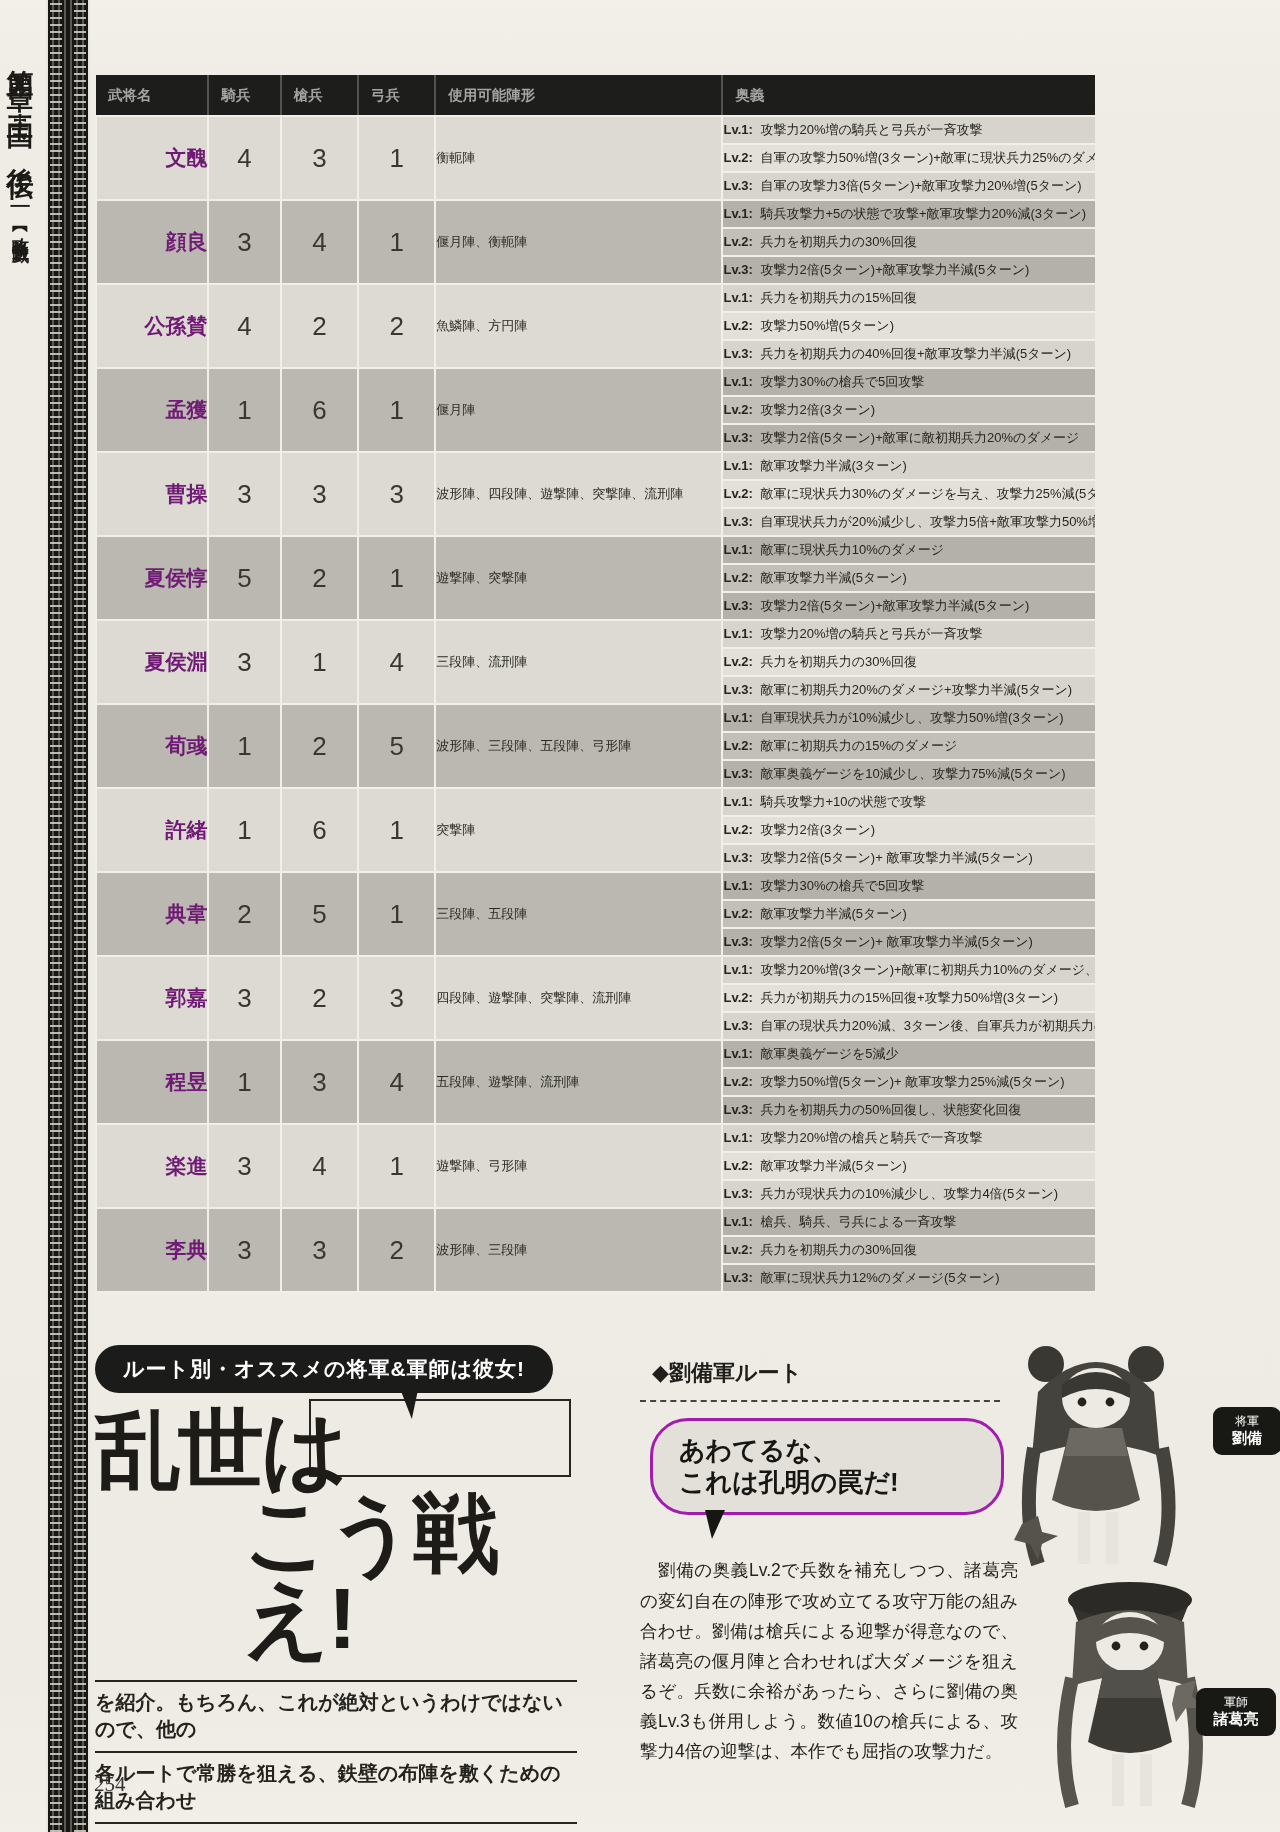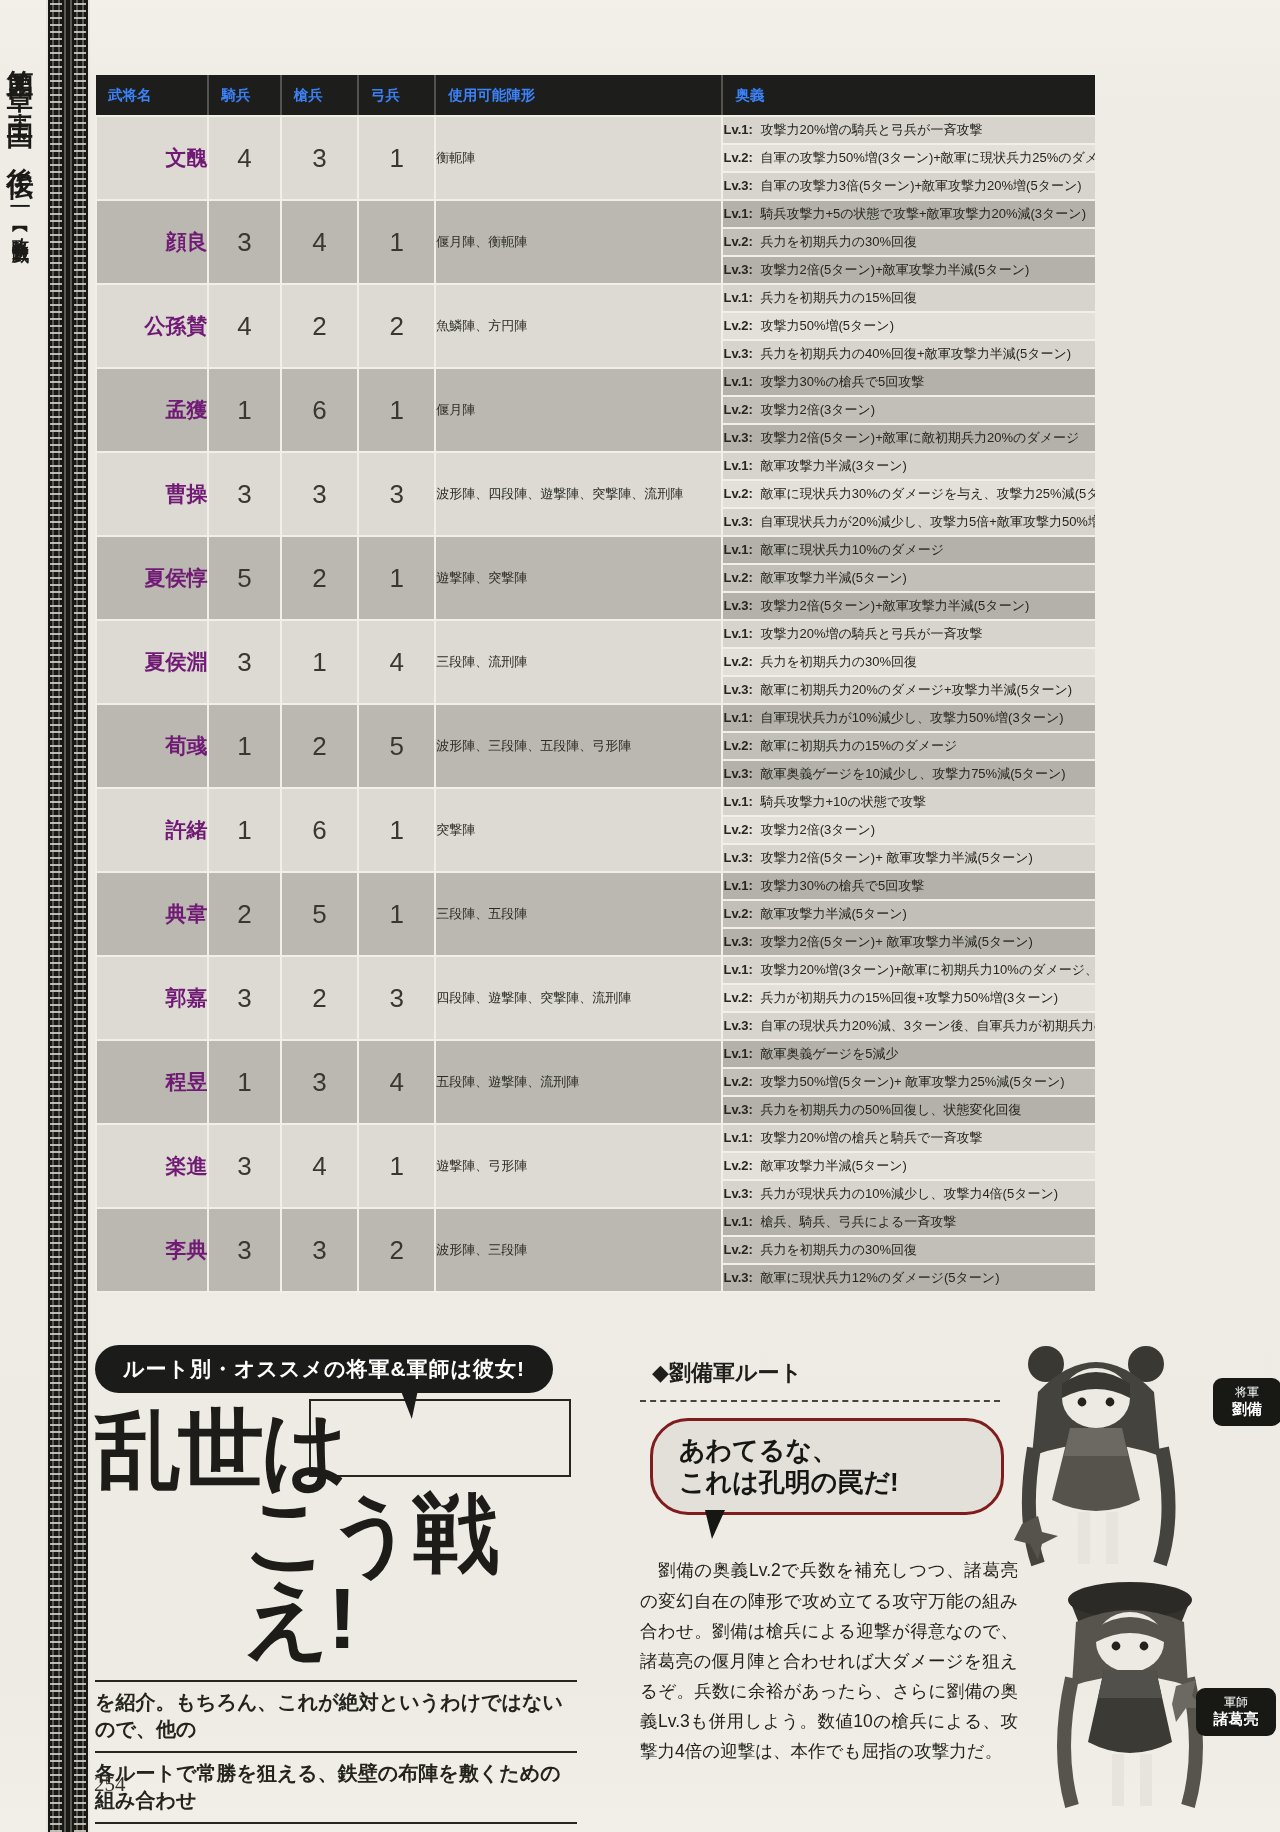--- a/index.html
+++ b/index.html
@@ -34,21 +34,21 @@
   
   table.gen{
     position:absolute;left:95px;top:75px;width:1000px;
     border-collapse:collapse;table-layout:fixed;
   }
   table.gen th,table.gen td{
     border-bottom:2px solid #f2efe8;border-left:2px solid #f2efe8;
     padding:0;vertical-align:middle;
   }
   table.gen thead th{
-    background:#1d1d1b;color:#3b82f6;font-size:14.5px;font-weight:bold;
+    background:#1d1d1b;color:#a3a3a3;font-size:14.5px;font-weight:bold;
     height:40px;text-align:left;padding-left:12px;border-left:2px solid #55534e;
   }
   table.gen thead th:first-child{border-left:none;}
   .c0{width:112px;} .c1{width:72px;} .c2{width:77px;} .c3{width:77px;}
   .c4{width:286px;font-family:Liberation Serif, serif;} .c5{width:371px;}
   th.name{
     font-family:"Liberation Serif","DejaVu Serif",serif;
     font-size:21px;font-weight:bold;text-align:right;padding-left:14px;color:#701a75;
   }
   td.num{font-size:26px;font-weight:normal;text-align:center;color:#383732;}
@@ -94,21 +94,21 @@
   }
   
   .route{position:absolute;left:640px;top:1346px;width:378px;}
   .route h2{
     margin:12px;font-family:"Liberation Serif","DejaVu Serif",serif;
     font-size:22px;font-weight:bold;color:#1f1e1a;
   }
   .dashed{border-top:2px dashed #45443f;margin:12px 0 16px;width:360px;}
   .bubble{
     position:relative;width:312px;margin-left:10px;
-    background:#e3e0da;border:3px solid #7f1d1d;border-radius:38px;
+    background:#e3e0da;border:3px solid #a21caf;border-radius:38px;
     padding:14px 10px 14px 26px;font-size:26px;font-weight:bold;line-height:1.22;color:#161613;
   }
   .bubble-tail{
     position:absolute;left:52px;bottom:-27px;width:0;height:0;
     border-top:29px solid #161613;border-left:7px solid transparent;border-right:13px solid transparent;
   }
   .route-body{
     margin:40px 0 0 0;width:378px;font-size:17.5px;line-height:1.72;color:#23221d;
     text-align:justify;
   }
@@ -388,21 +388,21 @@
     <circle cx="54" cy="35" r="2.2" fill="#23221e"></circle>
     <path d="M16 58 Q10 92 18 116" stroke="#45433d" stroke-width="7" fill="none"></path>
     <path d="M80 58 Q87 92 79 116" stroke="#45433d" stroke-width="7" fill="none"></path>
     <path d="M34 48 L60 48 L69 84 Q47 95 25 84 Z" fill="#55534c"></path>
     <path d="M34 48 L60 48 L63 62 L31 62 Z" fill="#6b6961"></path>
     <rect x="38" y="90" width="6" height="26" fill="#e7e4dd"></rect>
     <rect x="52" y="90" width="6" height="26" fill="#e7e4dd"></rect>
     <path d="M10 96 l8 -4 l2 8 l8 2 l-8 4 l-2 8 l-4 -8 l-8 -2 Z" fill="#55534c"></path>
   </svg>
 </div>
-<div class="char-badge" style="left:1213px;top:1378px;width:52px;">
+<div class="char-badge" style="left:1213px;top:1407px;width:52px;">
   <span class="role">将軍</span>
   <span class="cname">劉備</span>
 </div>
 
 <div class="char" style="left:1032px;top:1566px;">
   <svg width="196" height="258" viewBox="0 0 98 129">
     <path d="M20 20 Q48 2 78 20 L74 30 L24 30 Z" fill="#34322d"></path>
     <ellipse cx="49" cy="17" rx="31" ry="9" fill="#2c2a26"></ellipse>
     <path d="M22 28 Q49 16 76 28 L78 60 Q49 50 20 60 Z" fill="#56544c"></path>
     <ellipse cx="49" cy="38" rx="17" ry="15" fill="#edeae3"></ellipse>

